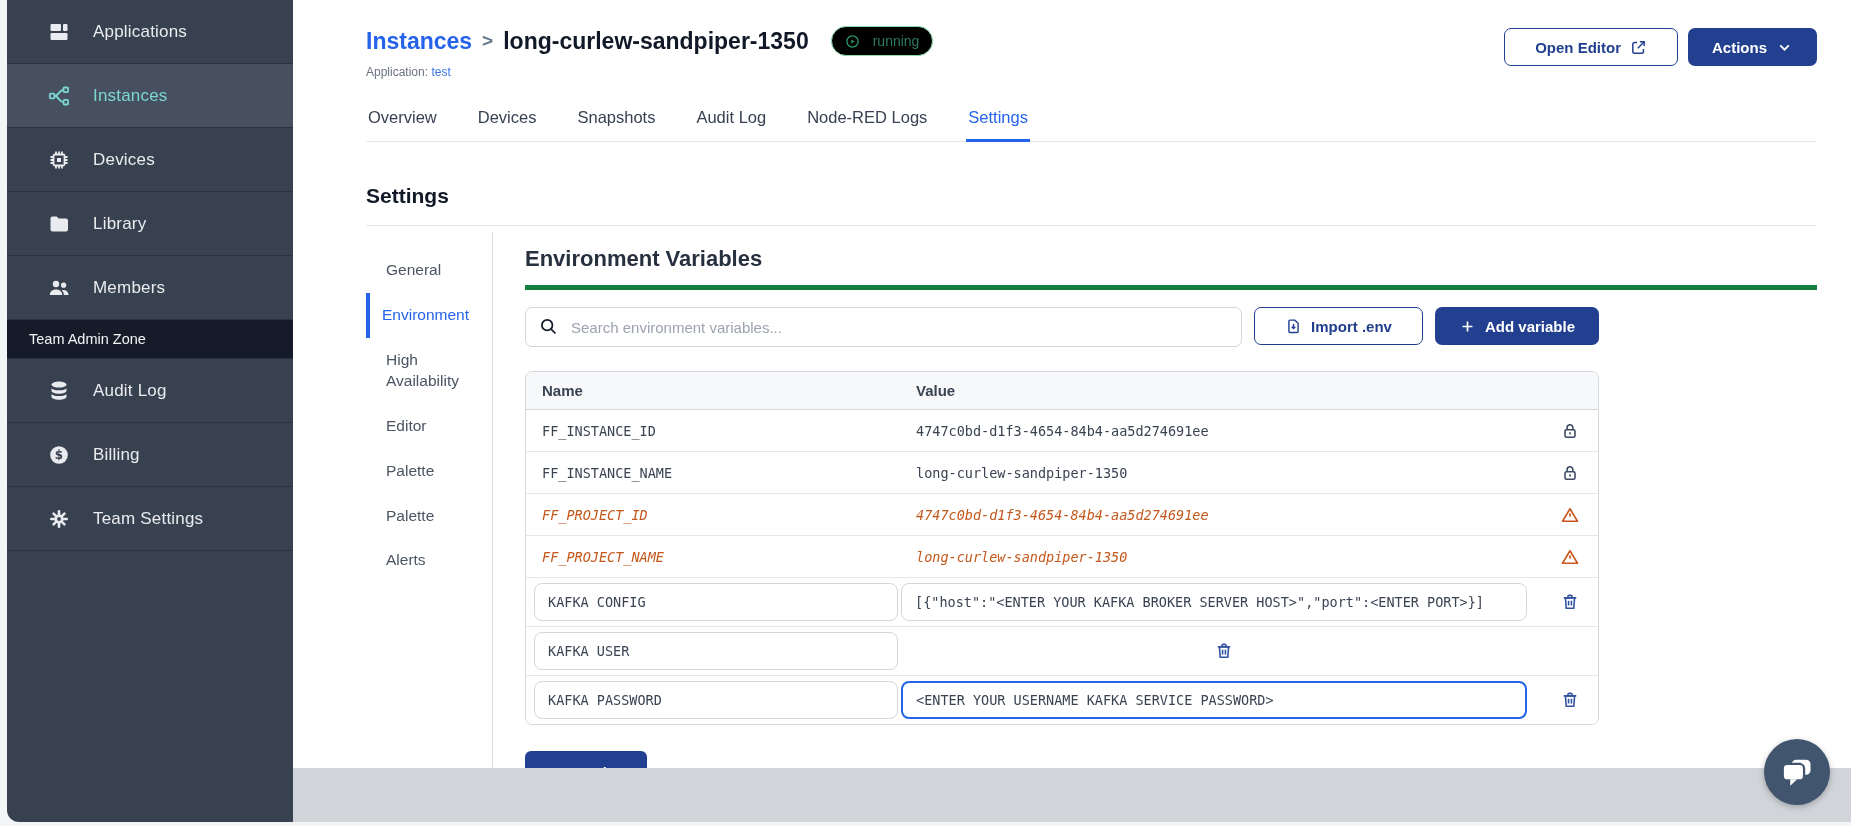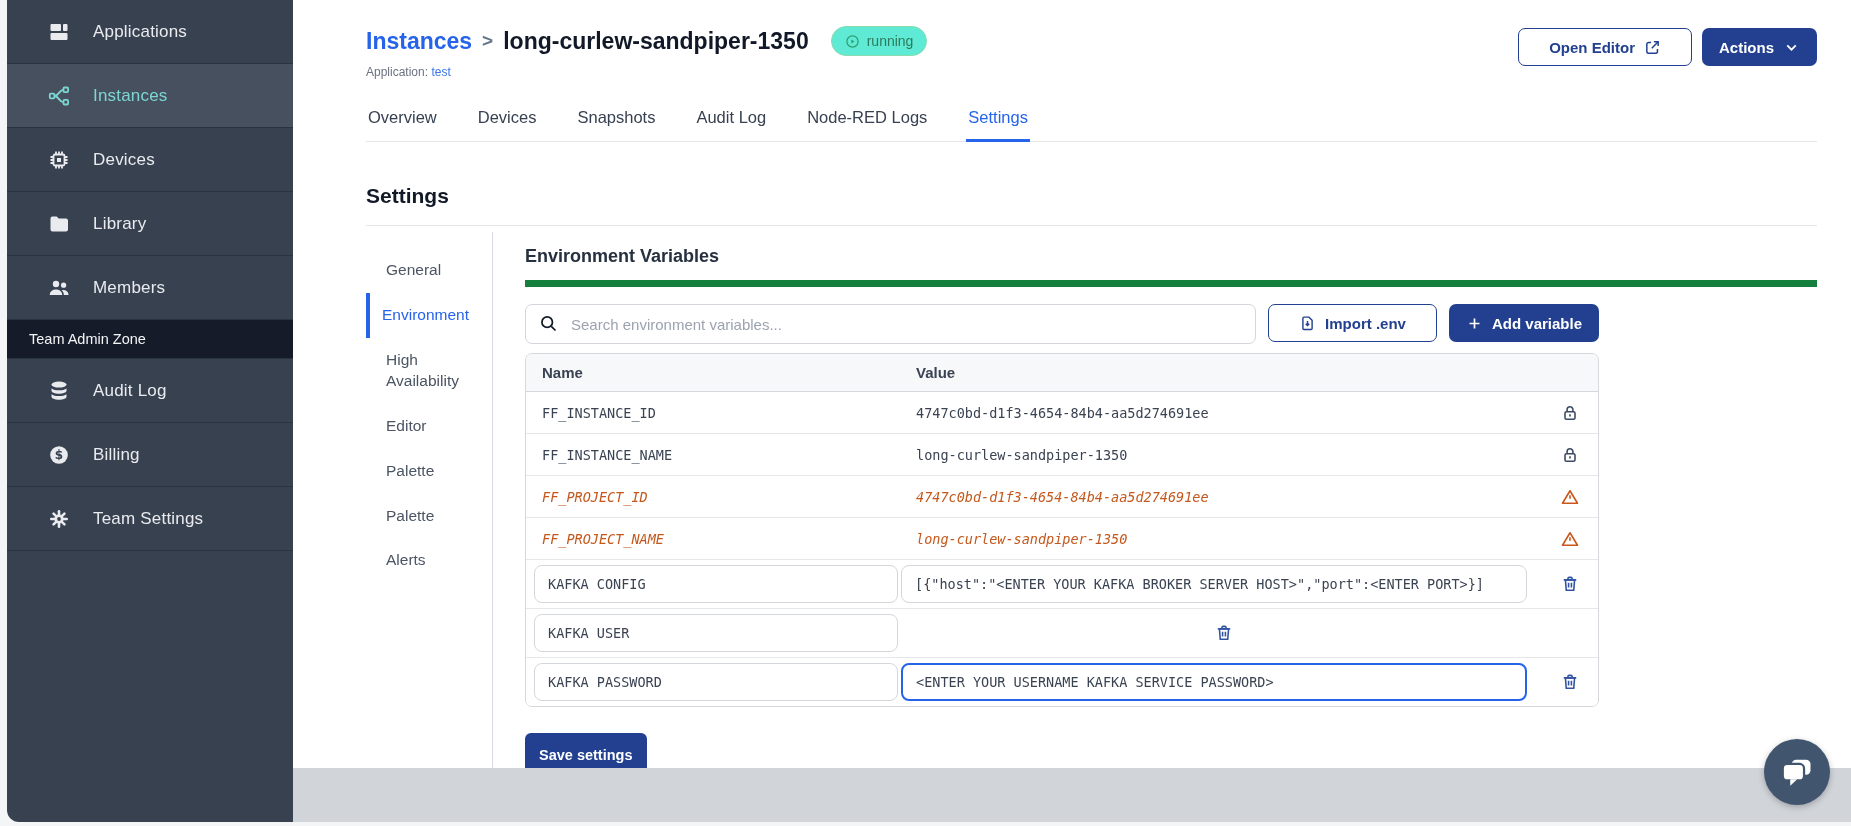--- a/index.html
+++ b/index.html
@@ -29,51 +29,51 @@
     border-bottom:1px solid #2C3340;
   }
   
   .main { position:absolute; left:293px; top:0; right:0; height:768px; background:#fff; overflow:hidden; }
   .topbar { padding:0 34px 0 73px; }
   .crumb-row { display:flex; align-items:center; margin-top:26px; position:relative; }
   .crumb-link { color:var(--accent); font-size:23px; font-weight:700; text-decoration:none; cursor:pointer; }
   .crumb-sep { color:#64748B; font-size:19px; font-weight:700; margin:0 10px; }
   .crumb-current { color:#111827; font-size:23px; font-weight:700; }
   .badge-running {
-    display:inline-flex; align-items:center; gap:7px; margin-left:22px;
+    display:inline-flex; align-items:center; gap:13px; margin-left:22px;
     height:28px; padding:0 13px; border-radius:15px;
-    background:#5eead4; border:1px solid #8ADBAE; color:var(--green);
+    background:#000000; border:1px solid #8ADBAE; color:var(--green);
     font-size:14px;
   }
   .badge-running svg { width:15px; height:15px; }
   .top-actions { position:absolute; right:0; top:2px; display:flex; gap:10px; }
   .btn { display:inline-flex; align-items:center; gap:9px; height:38px; border-radius:7px;
          font-size:15px; font-weight:700; cursor:pointer; font-family:inherit; }
   .btn svg { width:17px; height:17px; }
   .btn-outline { background:#fff; color:var(--navy); border:1.6px solid var(--navy); padding:0 30px; }
-  .btn-solid { background:var(--navy); color:#fff; border:none; padding:0 17px; }
+  .btn-solid { background:var(--navy); color:#fff; border:none; padding:0 24px; }
   .app-row { margin-top:9px; font-size:12px; color:#6B7280; }
   .app-row a { color:#3B74E8; text-decoration:none; cursor:pointer; }
   .tabs { display:flex; gap:37px; margin-top:20px; border-bottom:1px solid #E5E7EB; }
   .tab { font-size:16.5px; color:#374151; padding:9px 2px 12px; cursor:pointer; text-decoration:none;
          border-bottom:3px solid transparent; margin-bottom:-1px; }
   .tab.active { color:var(--accent); border-bottom-color:var(--accent); }
   
   .settings { padding:0 34px 0 73px; }
   .settings-title { font-size:21px; font-weight:700; color:#111827; margin:42px 0 0;
                     padding-bottom:17px; border-bottom:1px solid #E5E7EB; }
   .settings-body { display:flex; align-items:stretch; margin-top:6px; }
   .subnav { width:126px; flex:0 0 126px; padding-top:16px; }
   .subnav-item { padding:12px 6px 12px 16px; border-left:4px solid transparent;
                  font-size:15.5px; color:#4B5563; line-height:1.35; cursor:pointer; }
   .subnav-item.active { color:var(--accent); border-left-color:var(--accent);padding-left:12px; }
   .panel { flex:1; border-left:1px solid #D7DADF; padding:14px 0 0 32px; min-height:440px; }
-  .panel-title { font-size:18px; font-weight:700; color:#26303F; margin:0;
-                 padding-bottom:13px; border-bottom:7px solid #15803d; }
-  .toolbar { display:flex; gap:12px; margin:17px 0 9px; width:1074px; }
+  .panel-title { font-size:22px; font-weight:700; color:#26303F; margin:0;
+                 padding-bottom:13px; border-bottom:5px solid #15803d; }
+  .toolbar { display:flex; gap:12px; margin:17px 0 24px; width:1074px; }
   .search { position:relative; flex:1; }
   .search svg { position:absolute; left:13px; top:9px; width:21px; height:21px; }
   .search input {
     width:100%; box-sizing:border-box; height:40px; border:1px solid #D3D6DB; border-radius:7px;
     padding:0 14px 0 45px; font-size:15px; color:#374151; outline:none; background:#fff;
     font-family:inherit;
   }
   .search input::placeholder { color:#9CA3AF; }
   
   .env-table { width:1074px; border:1px solid #D5D8DD; border-radius:7px; overflow:hidden; background:#fff; box-sizing:border-box; }

